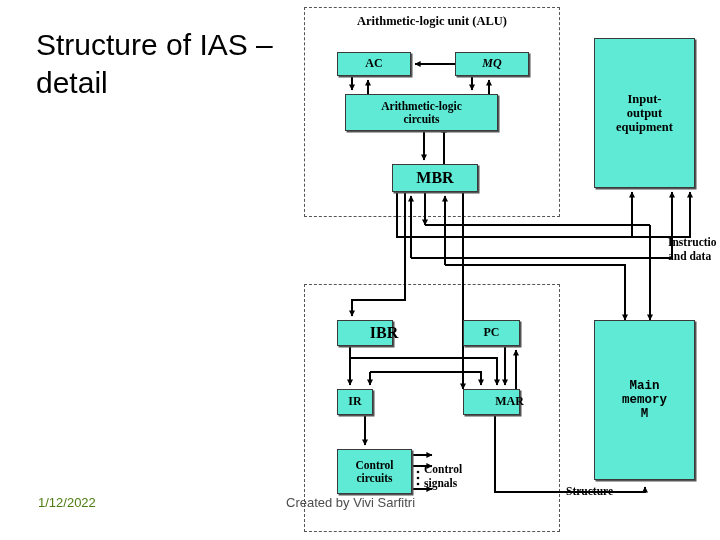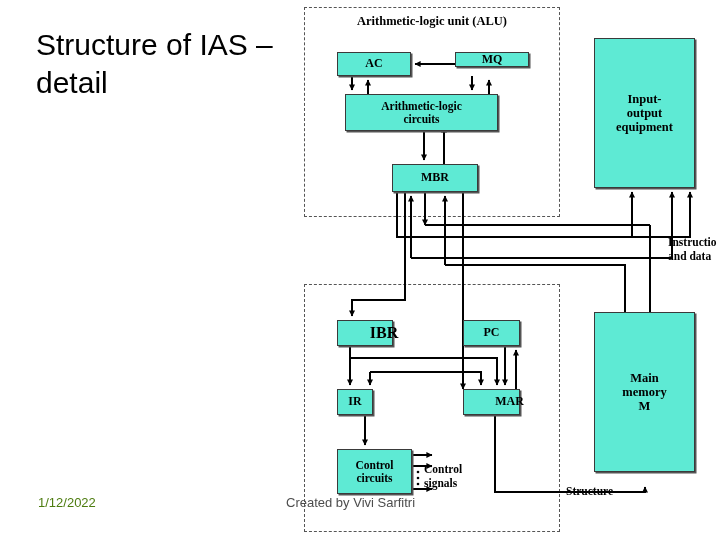--- a/index.html
+++ b/index.html
@@ -88,30 +88,30 @@
     align-items: center;
     justify-content: center;
     text-align: center;
     font-family: "Liberation Serif", serif;
     font-weight: bold;
     color: #000000;
     white-space: pre-line;
     line-height: 1.12;
   }
   #box-ac      { left: 337px; top: 52px;  width: 74px;  height: 24px; font-size: 12px; }
-  #box-mq      { left: 455px; top: 52px;  width: 74px;  height: 15px; font-size: 12px; }
+  #box-mq      { left: 455px; top: 52px;  width: 74px;  height: 24px; font-size: 12px; font-style: italic; }
   #box-alc     { left: 345px; top: 94px;  width: 153px; height: 37px; font-size: 11.5px; }
-  #box-mbr     { left: 392px; top: 164px; width: 86px;  height: 28px; font-size: 12px; }
+  #box-mbr     { left: 392px; top: 164px; width: 86px;  height: 28px; font-size: 16px; }
   #box-ibr     { left: 337px; top: 320px; width: 56px;  height: 26px; font-size: 16px; padding-left: 38px; }
   #box-pc      { left: 463px; top: 320px; width: 57px;  height: 26px; font-size: 12px; }
   #box-ir      { left: 337px; top: 389px; width: 36px;  height: 26px; font-size: 12px; }
   #box-mar     { left: 463px; top: 389px; width: 57px;  height: 26px; font-size: 12px; padding-left: 36px; }
   #box-cc      { left: 337px; top: 449px; width: 75px;  height: 45px; font-size: 11.5px; }
   #box-io      { left: 594px; top: 38px;  width: 101px; height: 150px; font-size: 12.5px; }
-  #box-mem     { left: 594px; top: 312px; width: 101px; height: 160px; font-size: 12.5px; }
+  #box-mem     { left: 594px; top: 320px; width: 101px; height: 160px; font-size: 12.5px; font-family: Liberation Mono, monospace; }
   
   .difflabel {
     position: absolute;
     font-family: "Liberation Serif", serif;
     font-weight: bold;
     font-size: 11.5px;
     color: #000000;
     line-height: 1.25;
     white-space: pre-line;
   }

